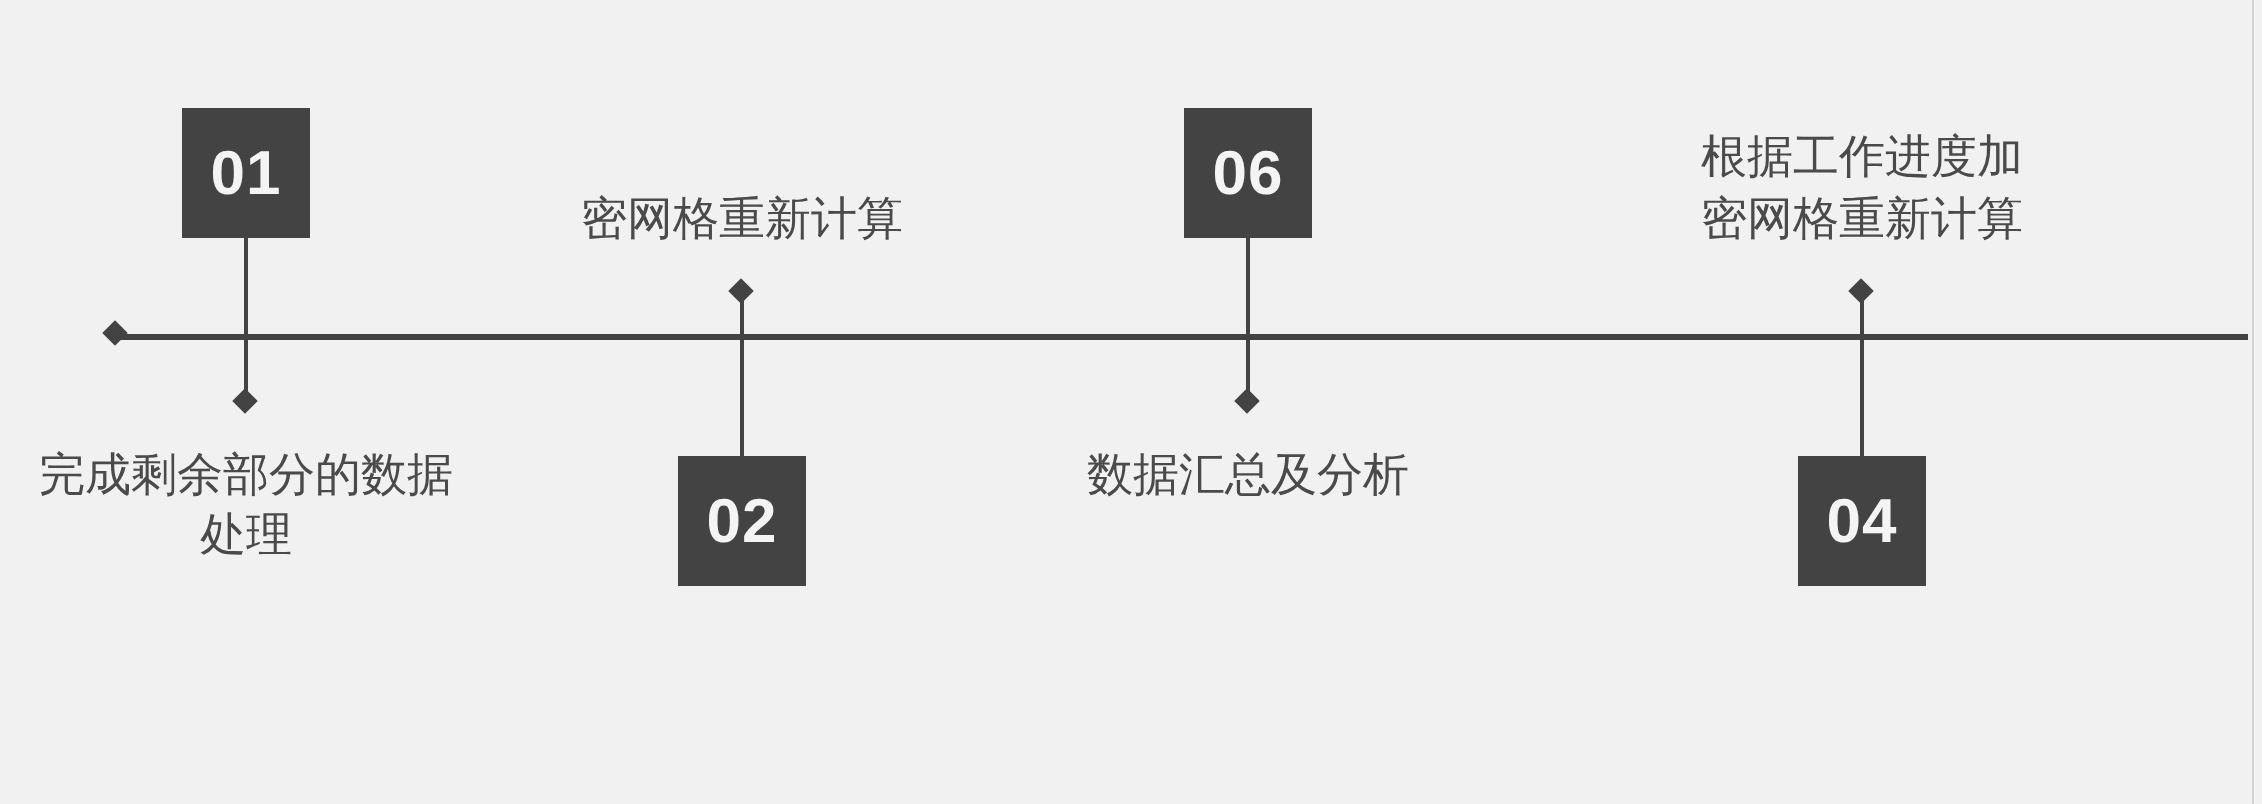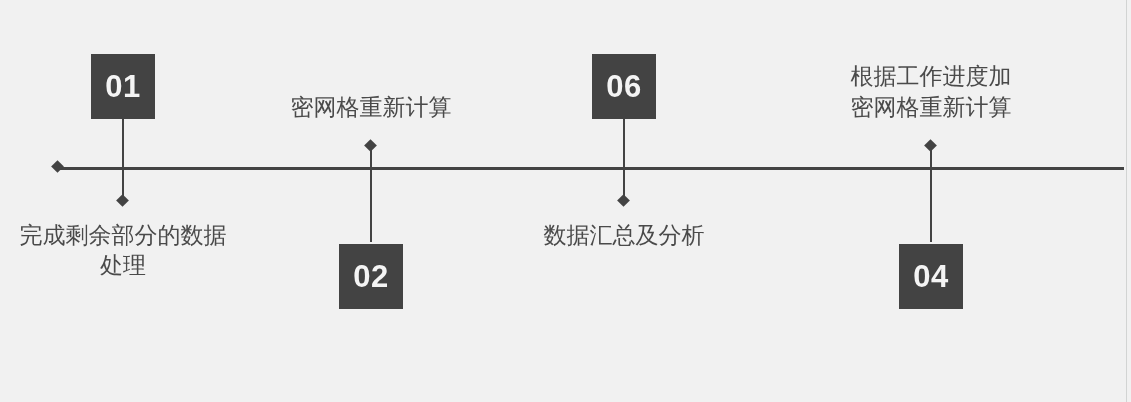--- a/index.html
+++ b/index.html
@@ -68,21 +68,21 @@
     color: #f4f4f4;
     font-size: 31px;
     font-weight: bold;
     letter-spacing: 0.5px;
     display: flex;
     align-items: center;
     justify-content: center;
     line-height: 1;
   }
   .milestone.above .num-box { top: 54px; }
-  .milestone.below .num-box { top: 244px; text-align: right; }
+  .milestone.below .num-box { top: 228px; text-align: right; }
 
   
   .stem {
     position: absolute;
     left: -1px;
     width: 2px;
     background: #434343;
   }
   .milestone.above .stem { top: 119px; height: 83px; }
   .milestone.below .stem { top: 146px; height: 96px; }
@@ -102,21 +102,20 @@
   
   .caption {
     position: absolute;
     color: #4a4a4a;
     font-size: 23px;
     line-height: 1.32;
     text-align: center;
     white-space: pre-line;
     width: 300px;
     left: -150px;
-    font-family: Liberation Mono, monospace;
   }
   .milestone.above .caption { top: 222px; }
   .milestone.below .caption { bottom: 278px; }
 </style>
 </head>
 <body>
 
 <div id="canvas">
 
   <div class="axis-line"></div>

